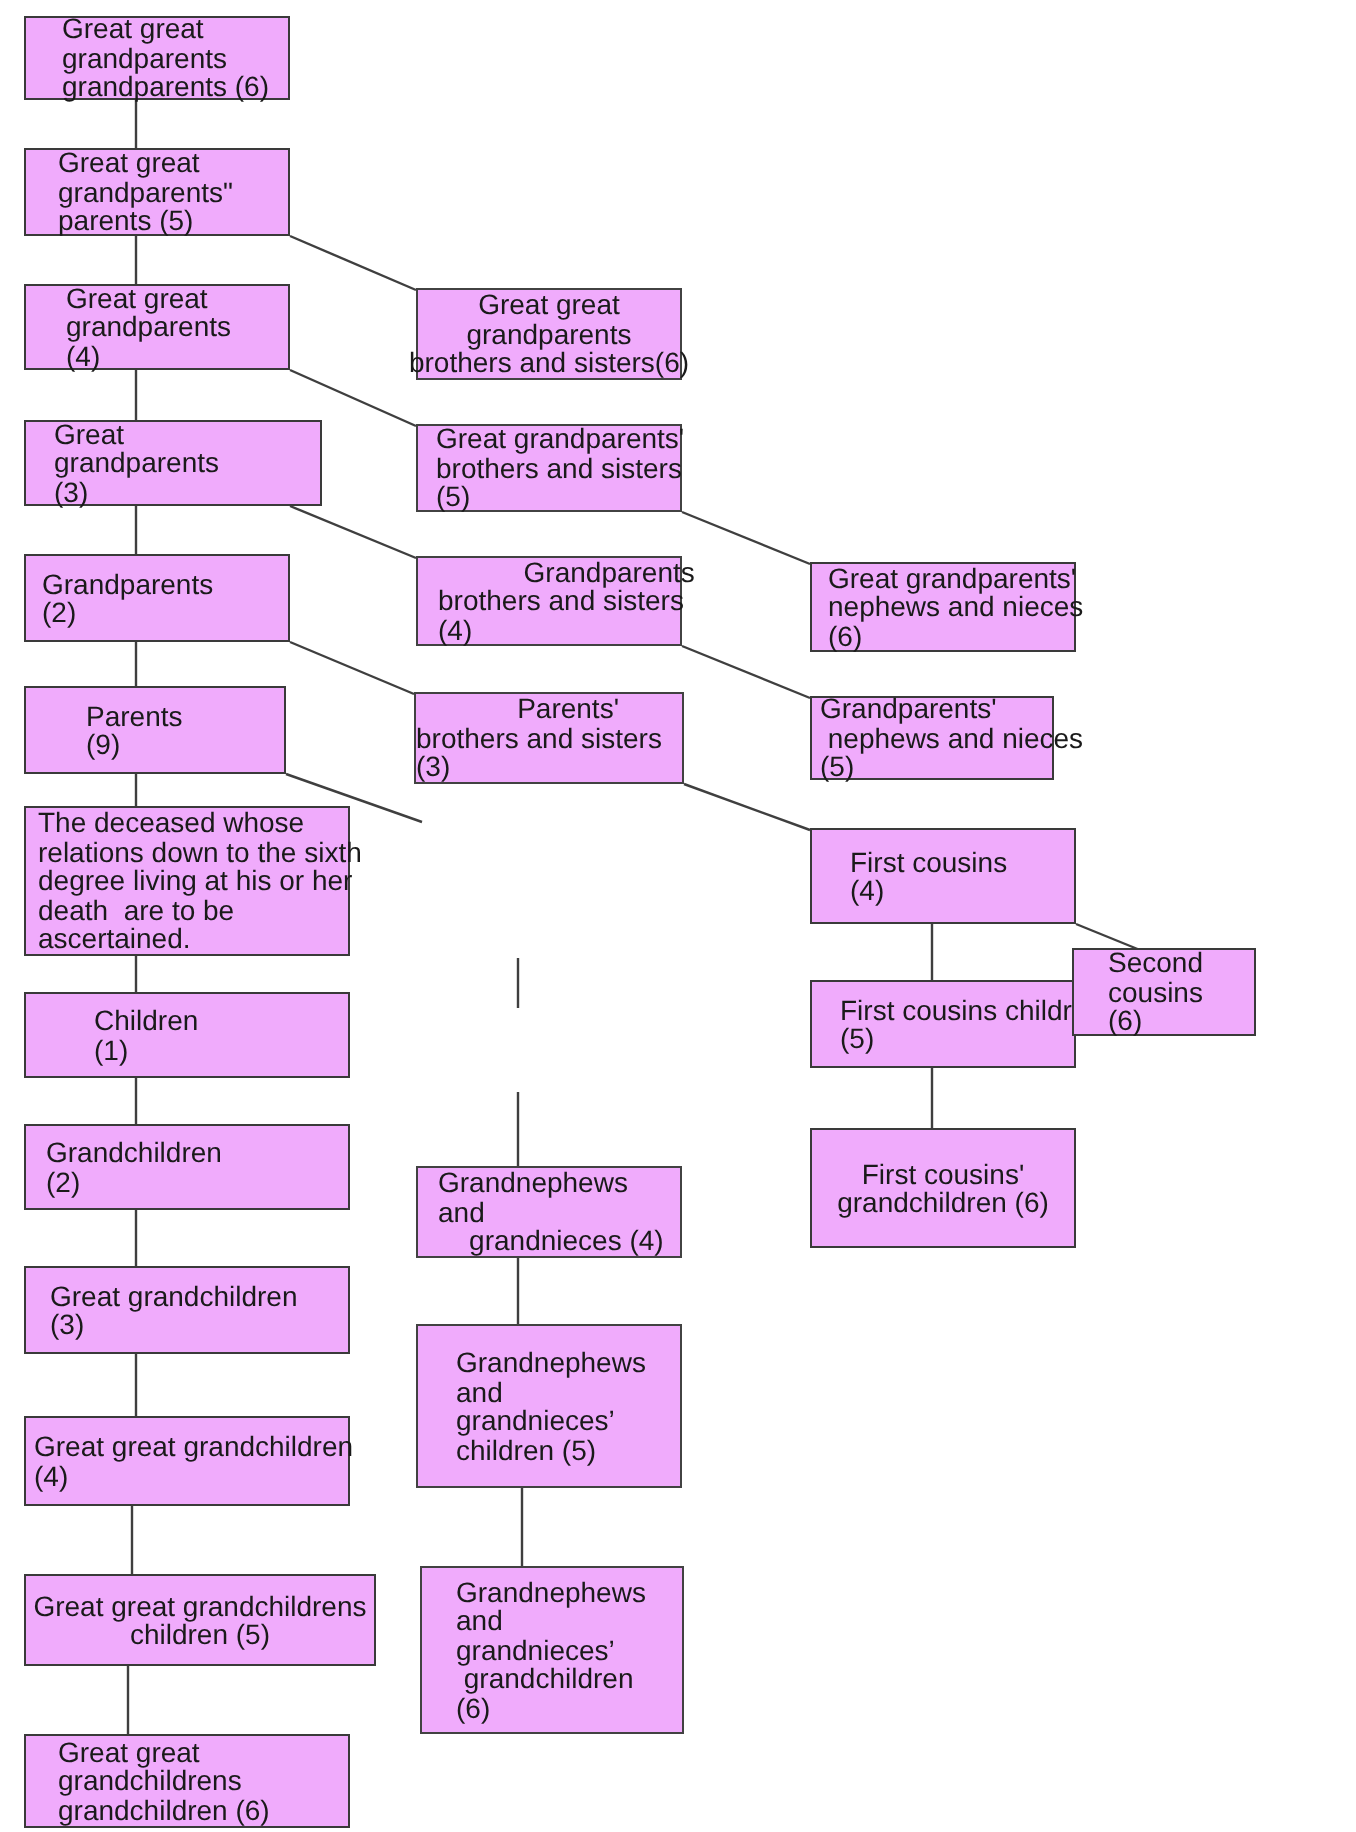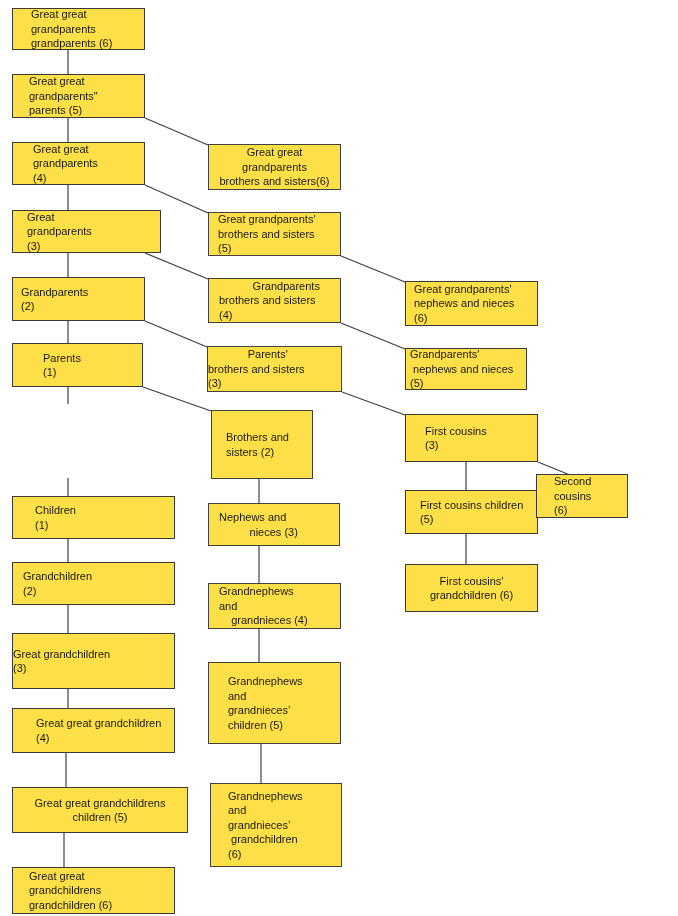--- a/index.html
+++ b/index.html
@@ -20,23 +20,23 @@
     left: 0;
     top: 0;
     width: 678px;
     height: 916px;
     pointer-events: none;
   }
   .node {
     position: absolute;
     box-sizing: border-box;
     border: 1px solid #3a3a3a;
-    background: #fde047;
+    background: #f0abfc;
     color: #1a1a1a;
-    font-size: 11px;
+    font-size: 14px;
     line-height: 14.5px;
     white-space: pre;
     display: flex;
     align-items: center;
     justify-content: flex-start;
   }
   .node.thick {
     border-width: 1.5px;
     border-color: #424242;
   }
@@ -92,73 +92,74 @@
 parents (5)</div>
   <div class="node" style="left:12px;top:142px;width:133px;height:43px;padding-left:20px">Great great
 grandparents
 (4)</div>
   <div class="node" style="left:12px;top:210px;width:149px;height:43px;padding-left:14px">Great
 grandparents
 (3)</div>
   <div class="node" style="left:12px;top:277px;width:133px;height:44px;padding-left:8px">Grandparents
 (2)</div>
   <div class="node" style="left:12px;top:343px;width:131px;height:44px;padding-left:30px">Parents
-(1)</div>
-  <div class="node" style="left:12px;top:496px;width:163px;height:43px;padding-left:22px">Children
+(9)</div>
+  <div class="node" style="left:12px;top:403px;width:163px;height:75px;padding-left:6px">The deceased whose
+relations down to the sixth
+degree living at his or her
+death  are to be
+ascertained.</div>
+  <div class="node" style="left:12px;top:496px;width:163px;height:43px;padding-left:34px">Children
 (1)</div>
   <div class="node" style="left:12px;top:562px;width:163px;height:43px;padding-left:10px">Grandchildren
 (2)</div>
-  <div class="node" style="left:12px;top:633px;width:163px;height:56px;">Great grandchildren
+  <div class="node" style="left:12px;top:633px;width:163px;height:44px;padding-left:12px">Great grandchildren
 (3)</div>
-  <div class="node" style="left:12px;top:708px;width:163px;height:45px;padding-left:23px">Great great grandchildren
+  <div class="node" style="left:12px;top:708px;width:163px;height:45px;padding-left:4px">Great great grandchildren
 (4)</div>
   <div class="node center" style="left:12px;top:787px;width:176px;height:46px">Great great grandchildrens
 children (5)</div>
   <div class="node" style="left:12px;top:867px;width:163px;height:47px;padding-left:16px">Great great
 grandchildrens
 grandchildren (6)</div>
 
   <div class="node thick center" style="left:208px;top:144px;width:133px;height:46px">Great great
 grandparents
 brothers and sisters(6)</div>
   <div class="node thick" style="left:208px;top:212px;width:133px;height:44px;padding-left:9px">Great grandparents'
 brothers and sisters
 (5)</div>
   <div class="node thick" style="left:208px;top:278px;width:133px;height:45px;padding-left:10px">           Grandparents
 brothers and sisters
 (4)</div>
   <div class="node thick" style="left:207px;top:346px;width:135px;height:46px;padding-left:0">             Parents'
 brothers and sisters
 (3)</div>
-  <div class="node thick" style="left:211px;top:410px;width:102px;height:69px;padding-left:14px">Brothers and
-sisters (2)</div>
-  <div class="node thick" style="left:208px;top:503px;width:132px;height:43px;padding-left:10px">Nephews and
-          nieces (3)</div>
   <div class="node thick" style="left:208px;top:583px;width:133px;height:46px;padding-left:10px">Grandnephews
 and
     grandnieces (4)</div>
   <div class="node thick" style="left:208px;top:662px;width:133px;height:82px;padding-left:19px">Grandnephews
 and
 grandnieces’
 children (5)</div>
   <div class="node thick" style="left:210px;top:783px;width:132px;height:84px;padding-left:17px">Grandnephews
 and
 grandnieces’
  grandchildren
 (6)</div>
 
   <div class="node" style="left:405px;top:281px;width:133px;height:45px;padding-left:8px">Great grandparents'
 nephews and nieces
 (6)</div>
   <div class="node" style="left:405px;top:348px;width:122px;height:42px;padding-left:4px">Grandparents'
  nephews and nieces
 (5)</div>
   <div class="node" style="left:405px;top:414px;width:133px;height:48px;padding-left:19px">First cousins
-(3)</div>
+(4)</div>
   <div class="node" style="left:405px;top:490px;width:133px;height:44px;padding-left:14px">First cousins children
 (5)</div>
-  <div class="node center" style="left:405px;top:564px;width:133px;height:48px">First cousins'
+  <div class="node center" style="left:405px;top:564px;width:133px;height:60px">First cousins'
 grandchildren (6)</div>
   <div class="node" style="left:536px;top:474px;width:92px;height:44px;padding-left:17px">Second
 cousins
 (6)</div>
 
 </div>
 
 </body></html>

